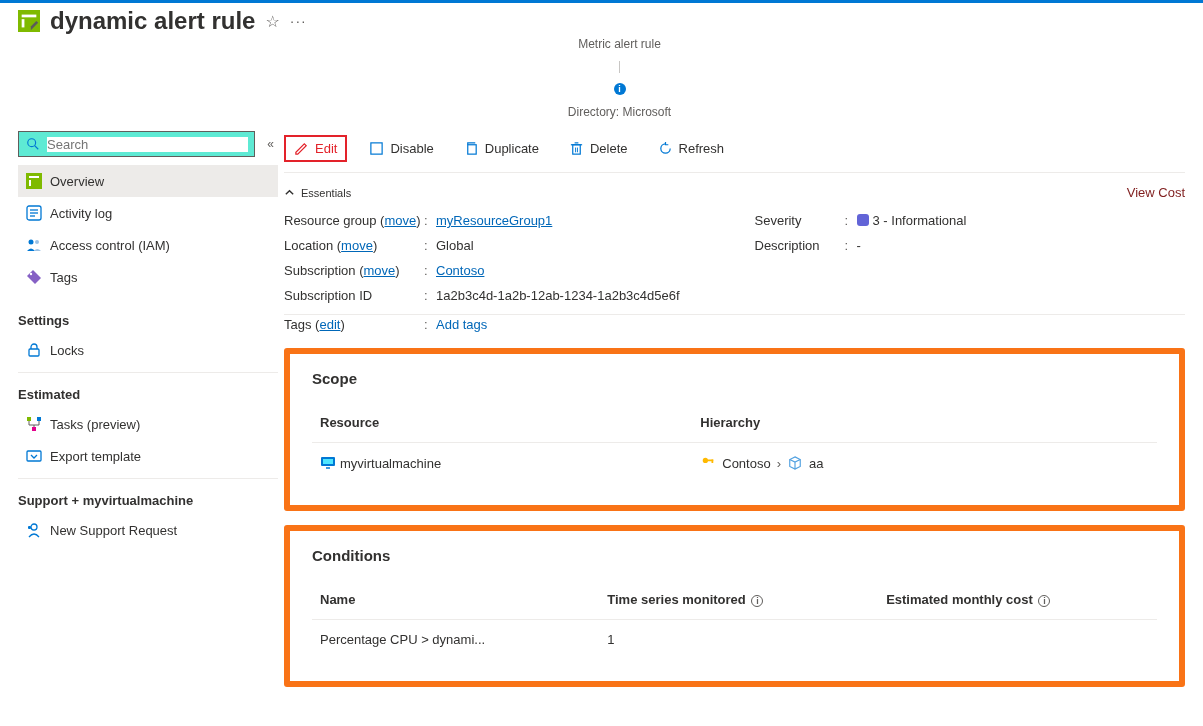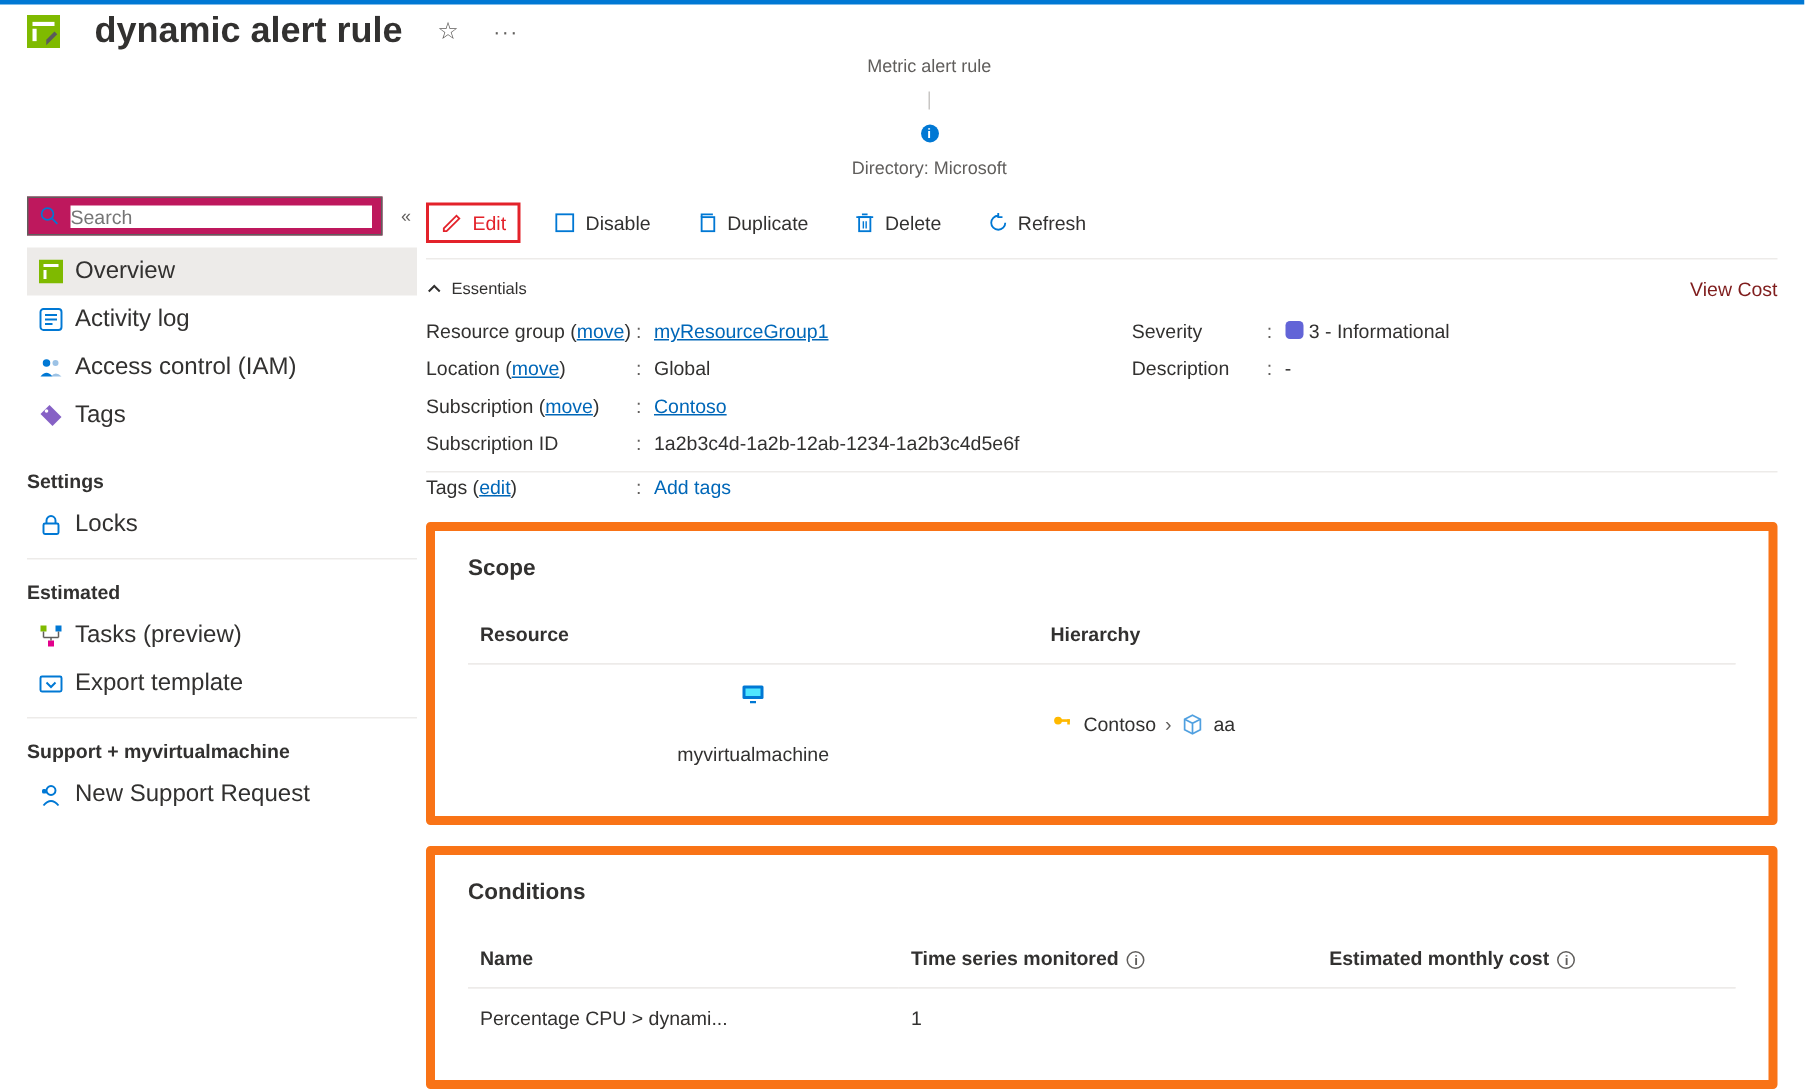--- a/index.html
+++ b/index.html
@@ -2,36 +2,36 @@
 <html><head>
 <meta charset="utf-8">
 <style>
   * { box-sizing: border-box; margin: 0; padding: 0; }
   body { font-family: "Segoe UI", -apple-system, BlinkMacSystemFont, sans-serif; font-size: 13px; color: #323130; background: #fff; }
   .top-accent { height: 3px; background: #0078d4; }
   .page { padding: 0 18px 20px 18px; }
   .breadcrumb { display: flex; align-items: center; gap: 6px; padding: 10px 0 6px 0; font-size: 13px; }
   .breadcrumb a { color: #0067b8; text-decoration: none; }
   .breadcrumb .chev { color: #605e5c; font-size: 12px; }
-  .title-row { display: flex; align-items: center; gap: 23px; padding: 4px 0 2px 0; }
+  .title-row { display: flex; align-items: center; gap: 10px; padding: 4px 0 2px 0; }
   .title-row .res-icon { width: 22px; height: 22px; }
   .title-row h1 { font-size: 24px; font-weight: 600; }
   .title-row .star { color: #605e5c; font-size: 16px; }
   .title-row .more { color: #605e5c; letter-spacing: 1px; font-size: 14px; }
   .subtitle-row { display: flex; align-items: center; gap: 10px; padding-left: 36px; font-size: 12px; color: #605e5c; flex-direction: column; }
   .subtitle-row .sep { width: 1px; height: 12px; background: #c8c6c4; }
   .info-icon { width: 12px; height: 12px; border-radius: 50%; background: #0078d4; color: #fff; display: inline-flex; align-items: center; justify-content: center; font-size: 9px; font-weight: bold; }
   .body-cols { display: flex; margin-top: 12px; gap: 0; }
   .sidebar { width: 260px; flex-shrink: 0; }
   .main { flex: 1; min-width: 0; padding-left: 6px; }
   .search-row { display: flex; align-items: center; gap: 8px; margin-bottom: 8px; }
-  .search-box { display: flex; align-items: center; gap: 6px; border: 1px solid #605e5c; height: 26px; flex: 1; padding: 0 6px; background: #be185d; }
+  .search-box { display: flex; align-items: center; gap: 6px; border: 1px solid #605e5c; height: 26px; flex: 1; padding: 0 6px; background: #5eead4; }
   .search-box input { border: none; outline: none; width: 100%; font-size: 13px; }
   .collapse-btn { color: #605e5c; font-size: 12px; padding: 4px; }
-  .nav-item { display: flex; align-items: center; gap: 8px; height: 32px; padding: 0 8px; cursor: pointer; font-size: 16px; }
+  .nav-item { display: flex; align-items: center; gap: 8px; height: 32px; padding: 0 8px; cursor: pointer; font-size: 13px; }
   .nav-item.active { background: #edebe9; font-weight: 400; }
   .nav-section { font-weight: 600; font-size: 13px; padding: 14px 0 6px 0; border-top: 1px solid #edebe9; margin-top: 6px; }
   .nav-section.first { border-top: none; margin-top: 6px; }
   .icon { width: 16px; height: 16px; display: inline-flex; align-items: center; justify-content: center; flex-shrink: 0; }
   .toolbar { display: flex; align-items: center; gap: 14px; padding: 4px 0 10px 0; border-bottom: 1px solid #edebe9; }
   .tb-btn { display: flex; align-items: center; gap: 6px; padding: 4px 8px; cursor: pointer; font-size: 13px; color: #323130; }
   .tb-btn.highlight { border: 2px solid #e3222a; color: #e3222a; }
   .tb-btn.highlight svg { stroke: #e3222a; }
   .essentials-row { display: flex; align-items: center; justify-content: space-between; padding: 12px 0 8px 0; }
   .essentials-toggle { display: flex; align-items: center; gap: 6px; cursor: pointer; font-size: 11px; }
@@ -44,21 +44,21 @@
   .ess-value { color: #323130; }
   .ess-value a, .link { color: #0067b8; text-decoration: underline; cursor: pointer; }
   .move-link { color: #0067b8; text-decoration: underline; cursor: pointer; }
   .sev-dot { display: inline-block; width: 12px; height: 12px; border-radius: 3px; background: #6264d7; vertical-align: -1px; margin-right: 4px; }
   .tags-row { display: flex; padding: 2px 0; border-top: 1px solid #edebe9; margin-top: 6px; font-size: 13px; }
   .card { border: 6px solid #f97316; border-radius: 3px; margin-top: 14px; padding: 16px 22px 22px 22px; }
   .card h2 { font-size: 15px; font-weight: 600; margin-bottom: 20px; }
   .tbl { width: 100%; border-collapse: collapse; font-size: 13px; }
   .tbl th { text-align: left; font-weight: 600; padding: 8px 8px 12px 8px; border-bottom: 1px solid #edebe9; color: #323130; }
   .tbl td { padding: 12px 8px; }
-  .res-cell { display: flex; align-items: center; gap: 24px; flex-direction: column; }
+  .res-cell { display: flex; align-items: center; gap: 4px; }
   .hier-cell { display: flex; align-items: center; gap: 6px; }
   .info-circle { width: 12px; height: 12px; border: 1px solid #605e5c; border-radius: 50%; display: inline-flex; align-items: center; justify-content: center; font-size: 9px; color: #605e5c; margin-left: 2px; }
   svg { display: block; }
 </style>
 </head>
 <body>
 
 <div class="top-accent"></div>
 
 <div class="page">

